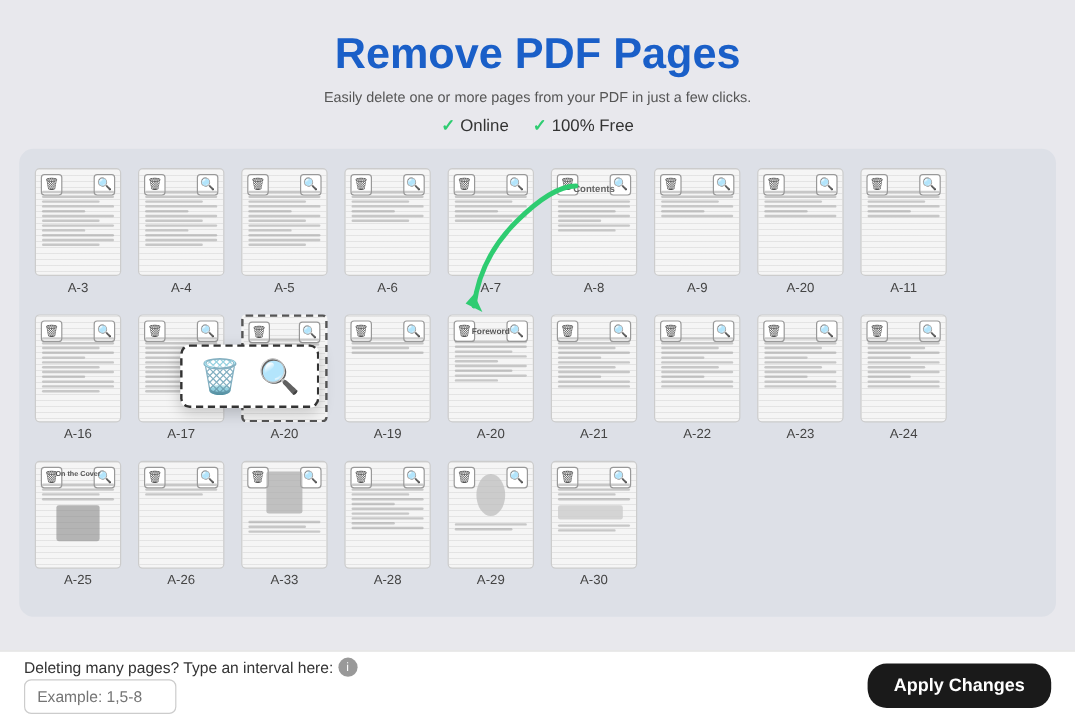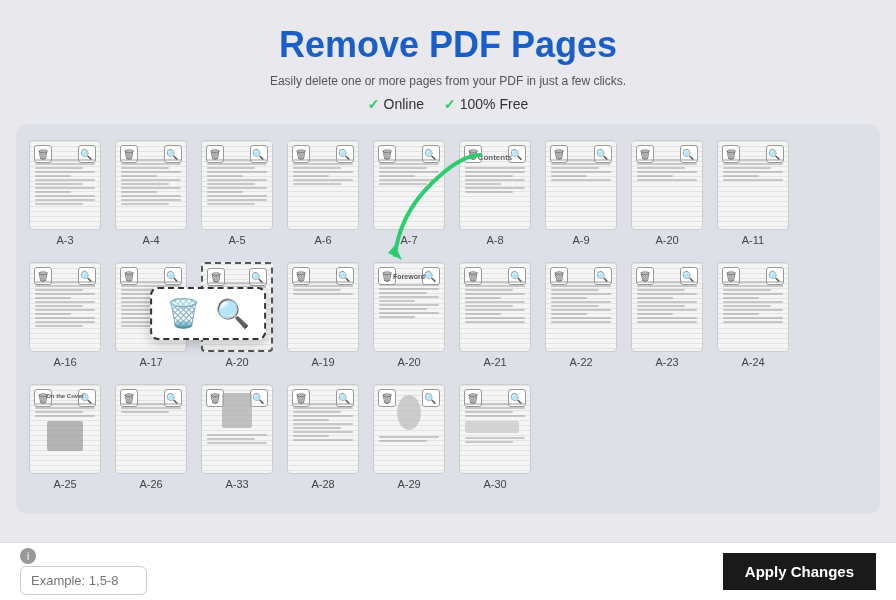--- a/index.html
+++ b/index.html
@@ -206,21 +206,21 @@
       color: #6d28d9;
       width: 127px;
       outline: none;
       margin-top: 0;
     }
 
     .apply-btn {
       background: #1a1a1a;
       color: white;
       border: none;
-      border-radius: 0;
+      border-radius: 16px;
       padding: 10px 22px;
       font-size: 15px;
       font-weight: 600;
       cursor: pointer;
       white-space: nowrap;
     }
 
     
     .page-lines {
       width: 100%;
@@ -761,19 +761,20 @@
 
 <svg class="arrow-svg" viewBox="0 0 180 140" xmlns="http://www.w3.org/2000/svg">
   <path d="M 140 10 Q 120 10 90 40 Q 60 70 55 110" fill="none" stroke="#2ecc71" stroke-width="4" stroke-linecap="round"></path>
   <polygon points="48,108 62,115 55,100" fill="#2ecc71"></polygon>
 </svg>
 
 <div class="footer">
   <div class="footer-left">
     <div class="footer-inner">
       <div class="footer-label">
+        <span>Deleting many pages? Type an interval here:</span>
         <span class="info-icon">i</span>
       </div>
       <input class="footer-input" type="text" placeholder="Example: 1,5-8" style="">
     </div>
   </div>
   <button class="apply-btn">Apply Changes</button>
 </div>
 
 </body></html>

